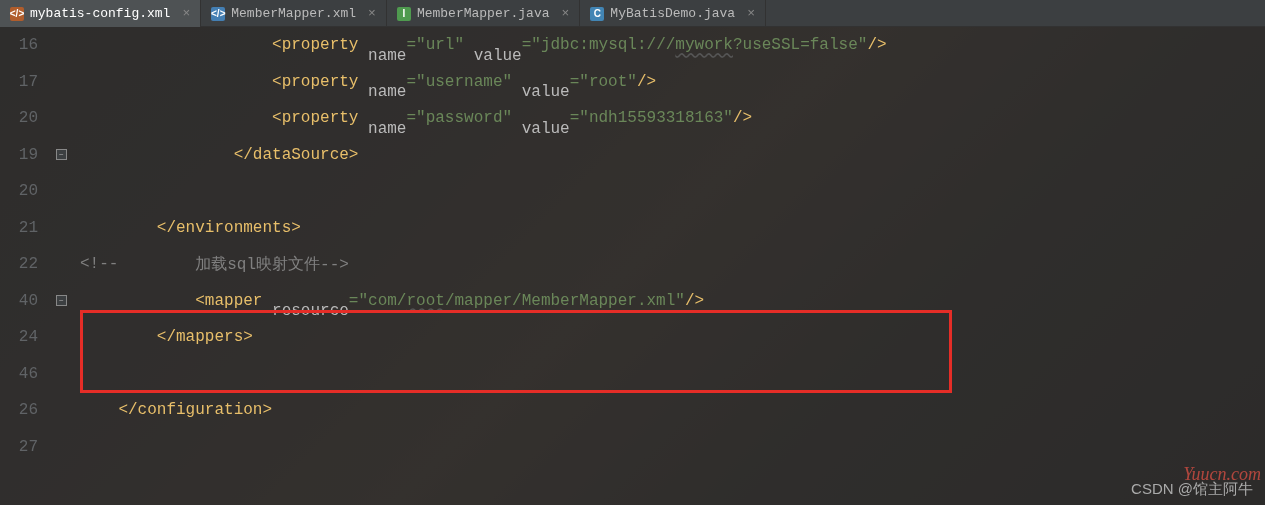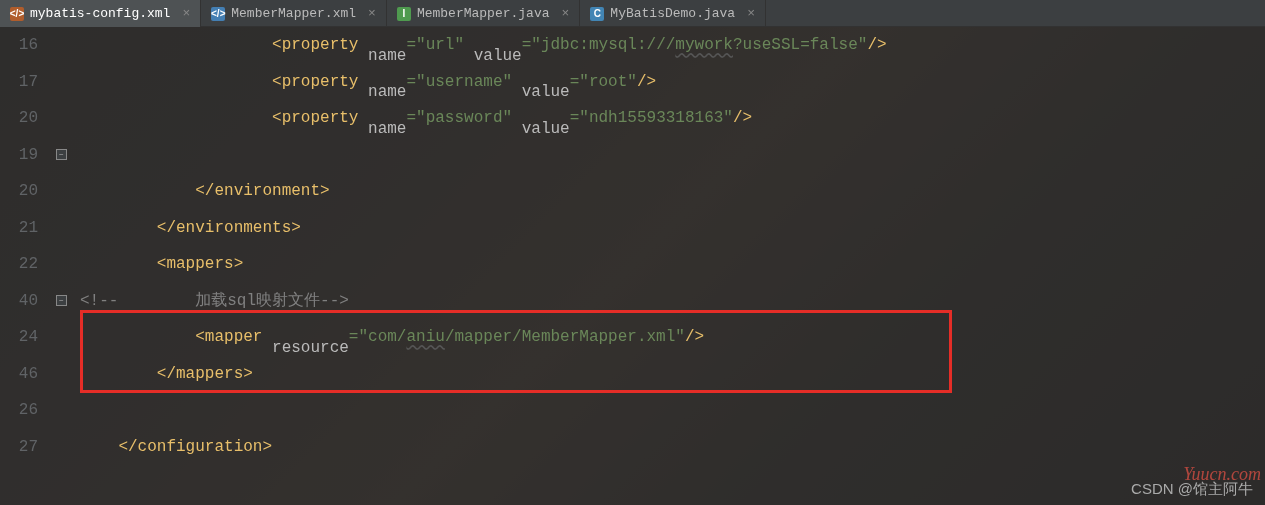--- a/index.html
+++ b/index.html
@@ -185,27 +185,26 @@
   </div>
   <div class="code">
     <div class="highlight-box"></div>
 
     <div class="line"><span>                    </span><span class="t-bracket">&lt;property </span><span class="t-attr">name</span><span class="t-str">=</span><span class="t-str">"url"</span><span> </span><span class="t-attr">value</span><span class="t-str">=</span><span class="t-str">"jdbc:mysql:///</span><span class="t-str wavy">mywork</span><span class="t-str">?useSSL=false"</span><span class="t-bracket">/&gt;</span></div>
 
     <div class="line"><span>                    </span><span class="t-bracket">&lt;property </span><span class="t-attr">name</span><span class="t-str">=</span><span class="t-str">"username"</span><span> </span><span class="t-attr">value</span><span class="t-str">=</span><span class="t-str">"root"</span><span class="t-bracket">/&gt;</span></div>
 
     <div class="line"><span>                    </span><span class="t-bracket">&lt;property </span><span class="t-attr">name</span><span class="t-str">=</span><span class="t-str">"password"</span><span> </span><span class="t-attr">value</span><span class="t-str">=</span><span class="t-str">"ndh15593318163"</span><span class="t-bracket">/&gt;</span></div>
 
-    <div class="line"><span>                </span></div>
-    <div class="line"><span>            </span><span class="t-bracket">&lt;/environment&gt;</span></div>
+    <div class="line"><span>                </span><span class="t-bracket">&lt;/dataSource&gt;</span></div>
+    <div class="line"><span>            </span></div>
     <div class="line"><span>        </span><span class="t-bracket">&lt;/environments&gt;</span></div>
-    <div class="line"><span>        </span><span class="t-bracket">&lt;mappers&gt;</span></div>
     <div class="line"><span class="t-comment">&lt;!--</span><span class="t-comment">        加载sql映射文件--&gt;</span></div>
 
-    <div class="line"><span>            </span><span class="t-bracket">&lt;mapper </span><span class="t-attr">resource</span><span class="t-str">=</span><span class="t-str">"com/</span><span class="t-str wavy">aniu</span><span class="t-str">/mapper/MemberMapper.xml"</span><span class="t-bracket">/&gt;</span></div>
+    <div class="line"><span>            </span><span class="t-bracket">&lt;mapper </span><span class="t-attr">resource</span><span class="t-str">=</span><span class="t-str">"com/</span><span class="t-str wavy">root</span><span class="t-str">/mapper/MemberMapper.xml"</span><span class="t-bracket">/&gt;</span></div>
 
     <div class="line"><span>        </span><span class="t-bracket">&lt;/mappers&gt;</span></div>
     <div class="line"><span> </span></div>
     <div class="line"><span>    </span><span class="t-bracket">&lt;/configuration&gt;</span></div>
   </div>
 
   <div class="yuucn">Yuucn.com</div>
   <div class="csdn-mark">CSDN @馆主阿牛</div>
 </div>
 

